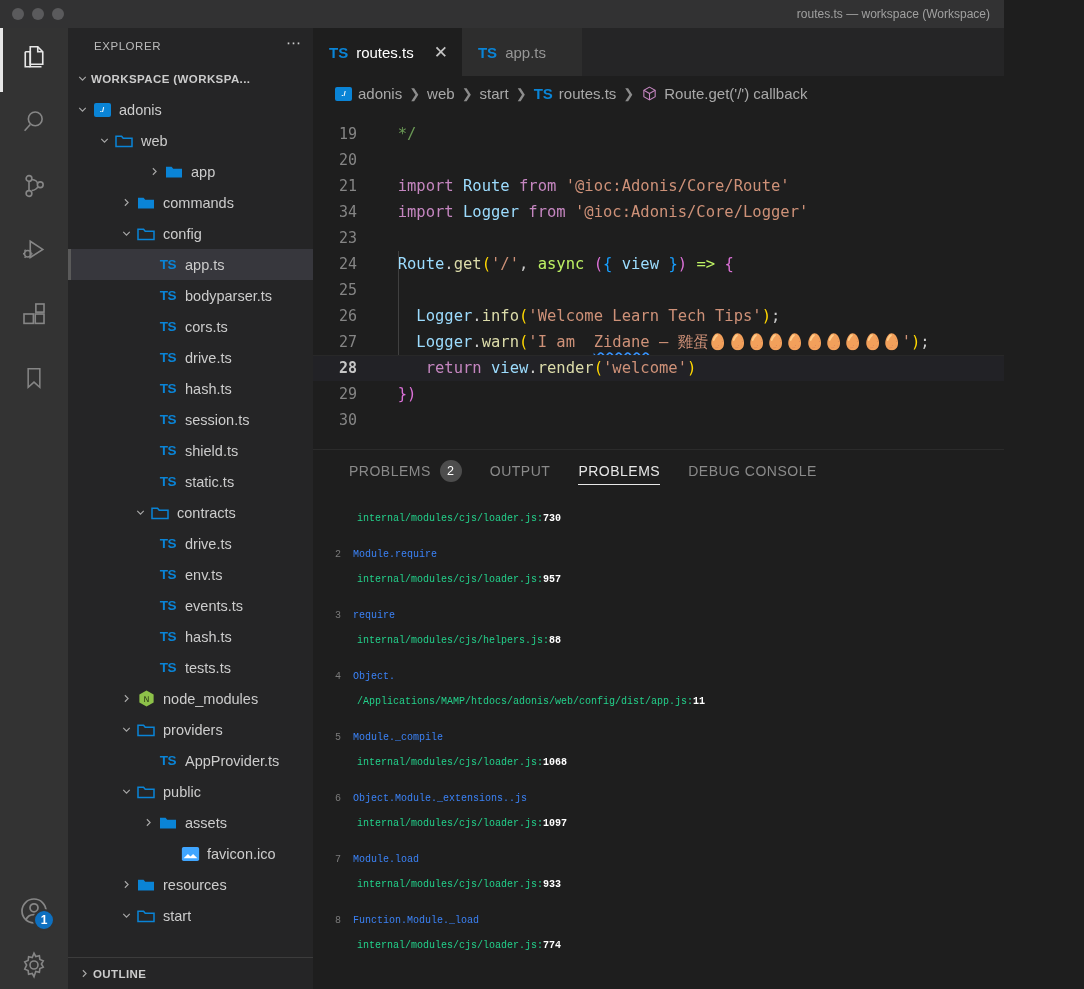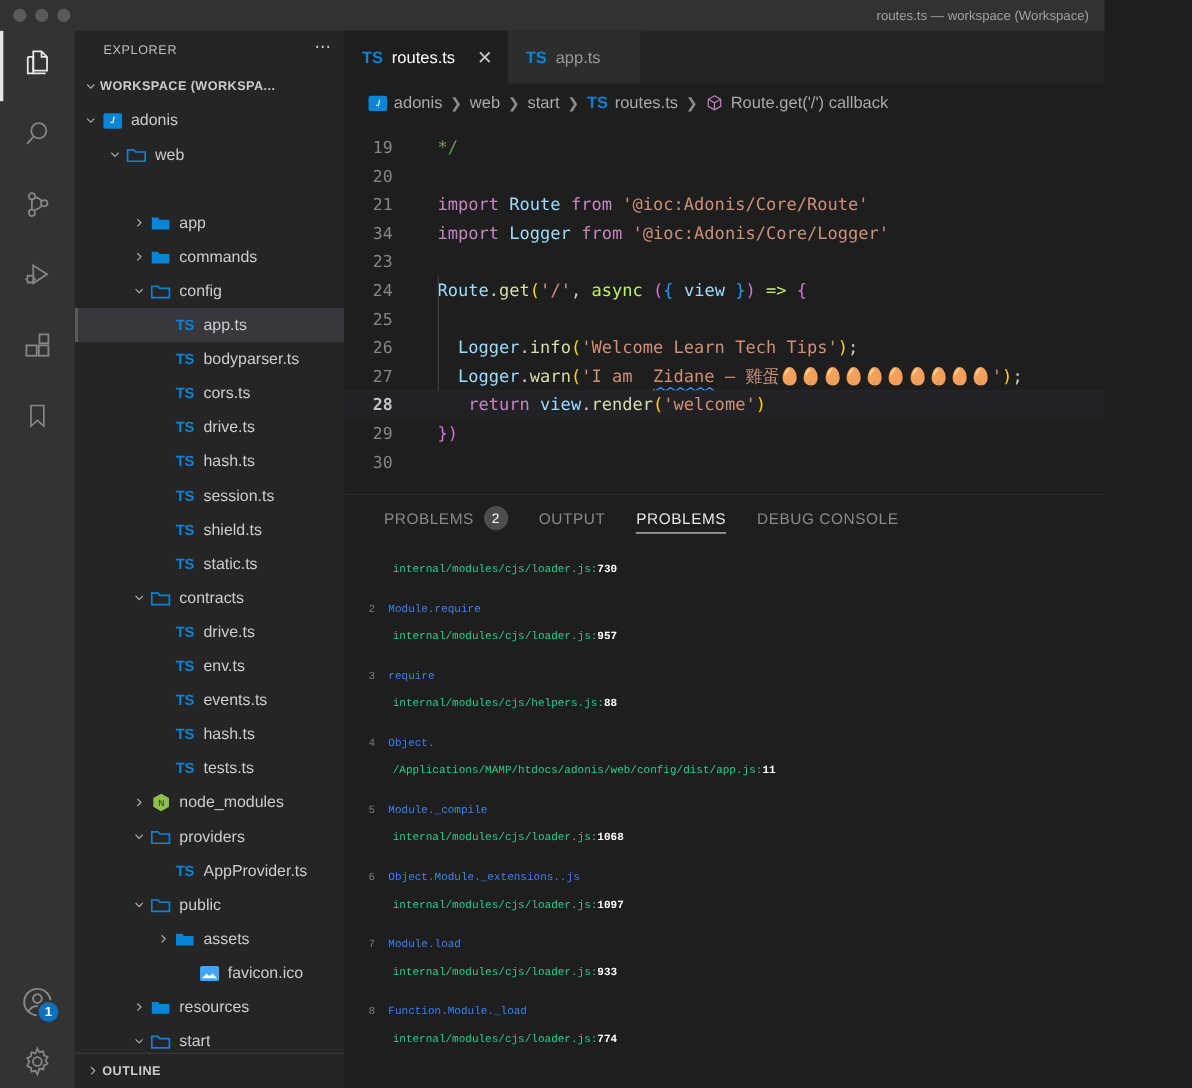--- a/index.html
+++ b/index.html
@@ -304,21 +304,21 @@
                   <path d="M4 6l4 4 4-4"></path>
                 </svg>
               </span>
               <span class="ficon">
                 <svg width="20" height="16" viewBox="0 0 24 20" fill="none" stroke="#0a84d6" stroke-width="1.9">
                   <path d="M2 17V4h7l2 2.5h11V17z"></path>
                 </svg>
               </span>
               <span class="label">web</span>
             </div>
-            <div class="row" style="padding-left: 50px; margin-top: 31px;">
+            <div class="row" style="padding-left: 78px;">
               <span class="twisty">
                 <svg width="13" height="13" viewBox="0 0 16 16" fill="none" stroke="currentColor" stroke-width="1.4">
                   <path d="M6 4l4 4-4 4"></path>
                 </svg>
               </span>
               <span class="ficon">
                 <svg width="20" height="16" viewBox="0 0 24 20" fill="#0a84d6">
                   <path d="M2 3.5h7l2 2.5h11v11H2z"></path>
                 </svg>
               </span>
@@ -399,21 +399,21 @@
               </span>
               <span class="label">shield.ts</span>
             </div>
             <div class="row" style="padding-left: 72px;">
               <span class="twisty blank"></span>
               <span class="ficon">
                 <span class="ts-badge">TS</span>
               </span>
               <span class="label">static.ts</span>
             </div>
-            <div class="row" style="padding-left: 50px;">
+            <div class="row" style="padding-left: 50px; margin-left: 14px;">
               <span class="twisty">
                 <svg width="13" height="13" viewBox="0 0 16 16" fill="none" stroke="currentColor" stroke-width="1.4">
                   <path d="M4 6l4 4 4-4"></path>
                 </svg>
               </span>
               <span class="ficon">
                 <svg width="20" height="16" viewBox="0 0 24 20" fill="none" stroke="#0a84d6" stroke-width="1.9">
                   <path d="M2 17V4h7l2 2.5h11V17z"></path>
                 </svg>
               </span>

